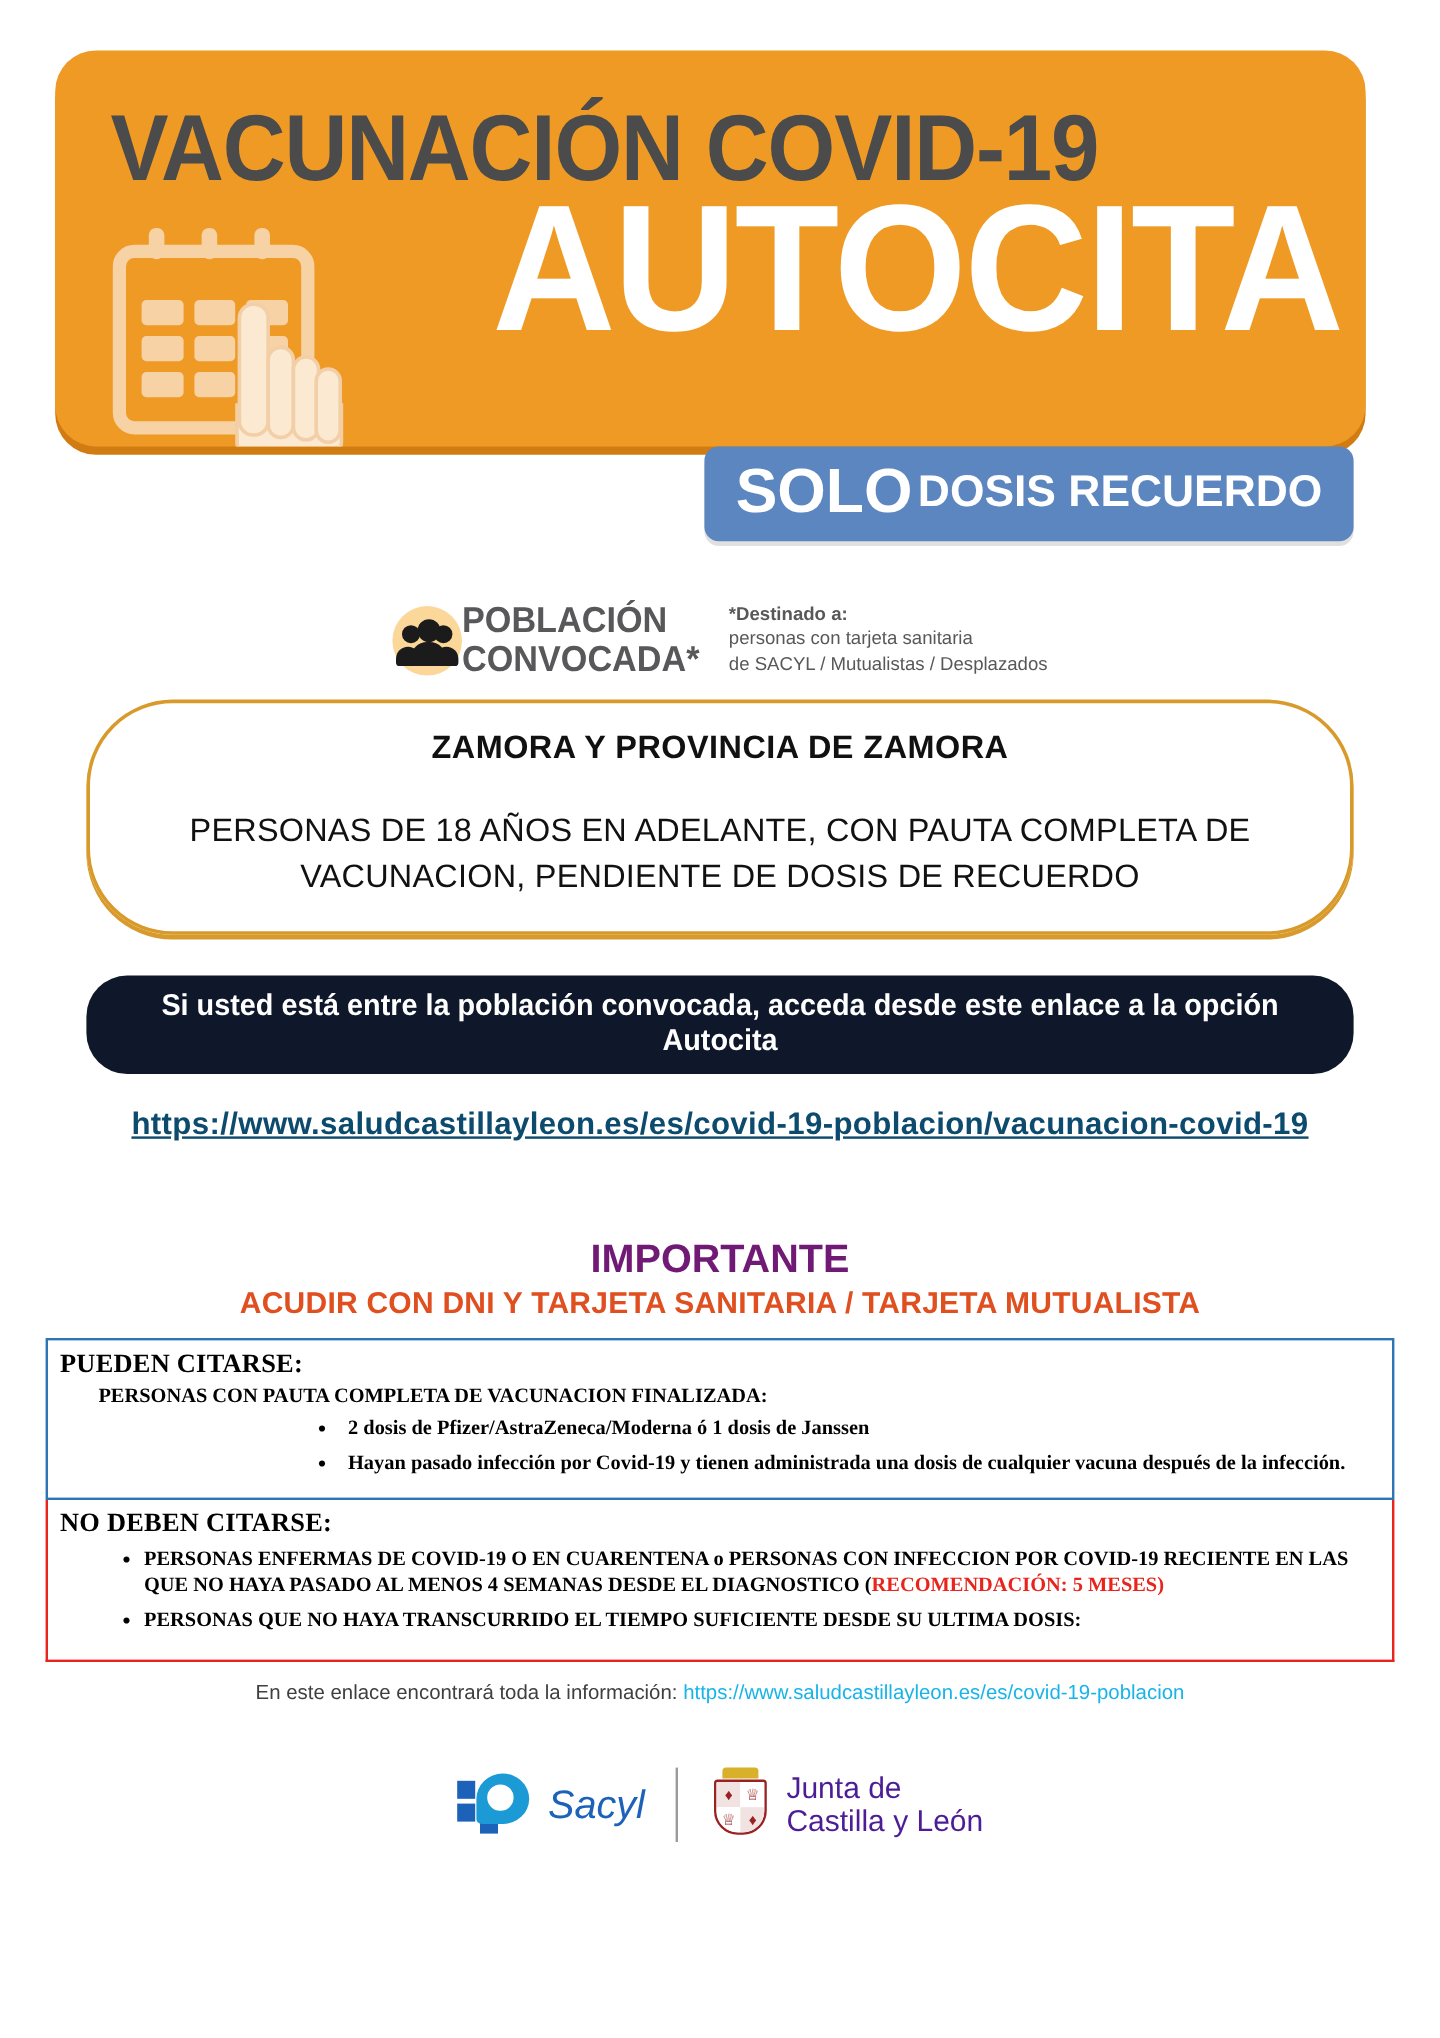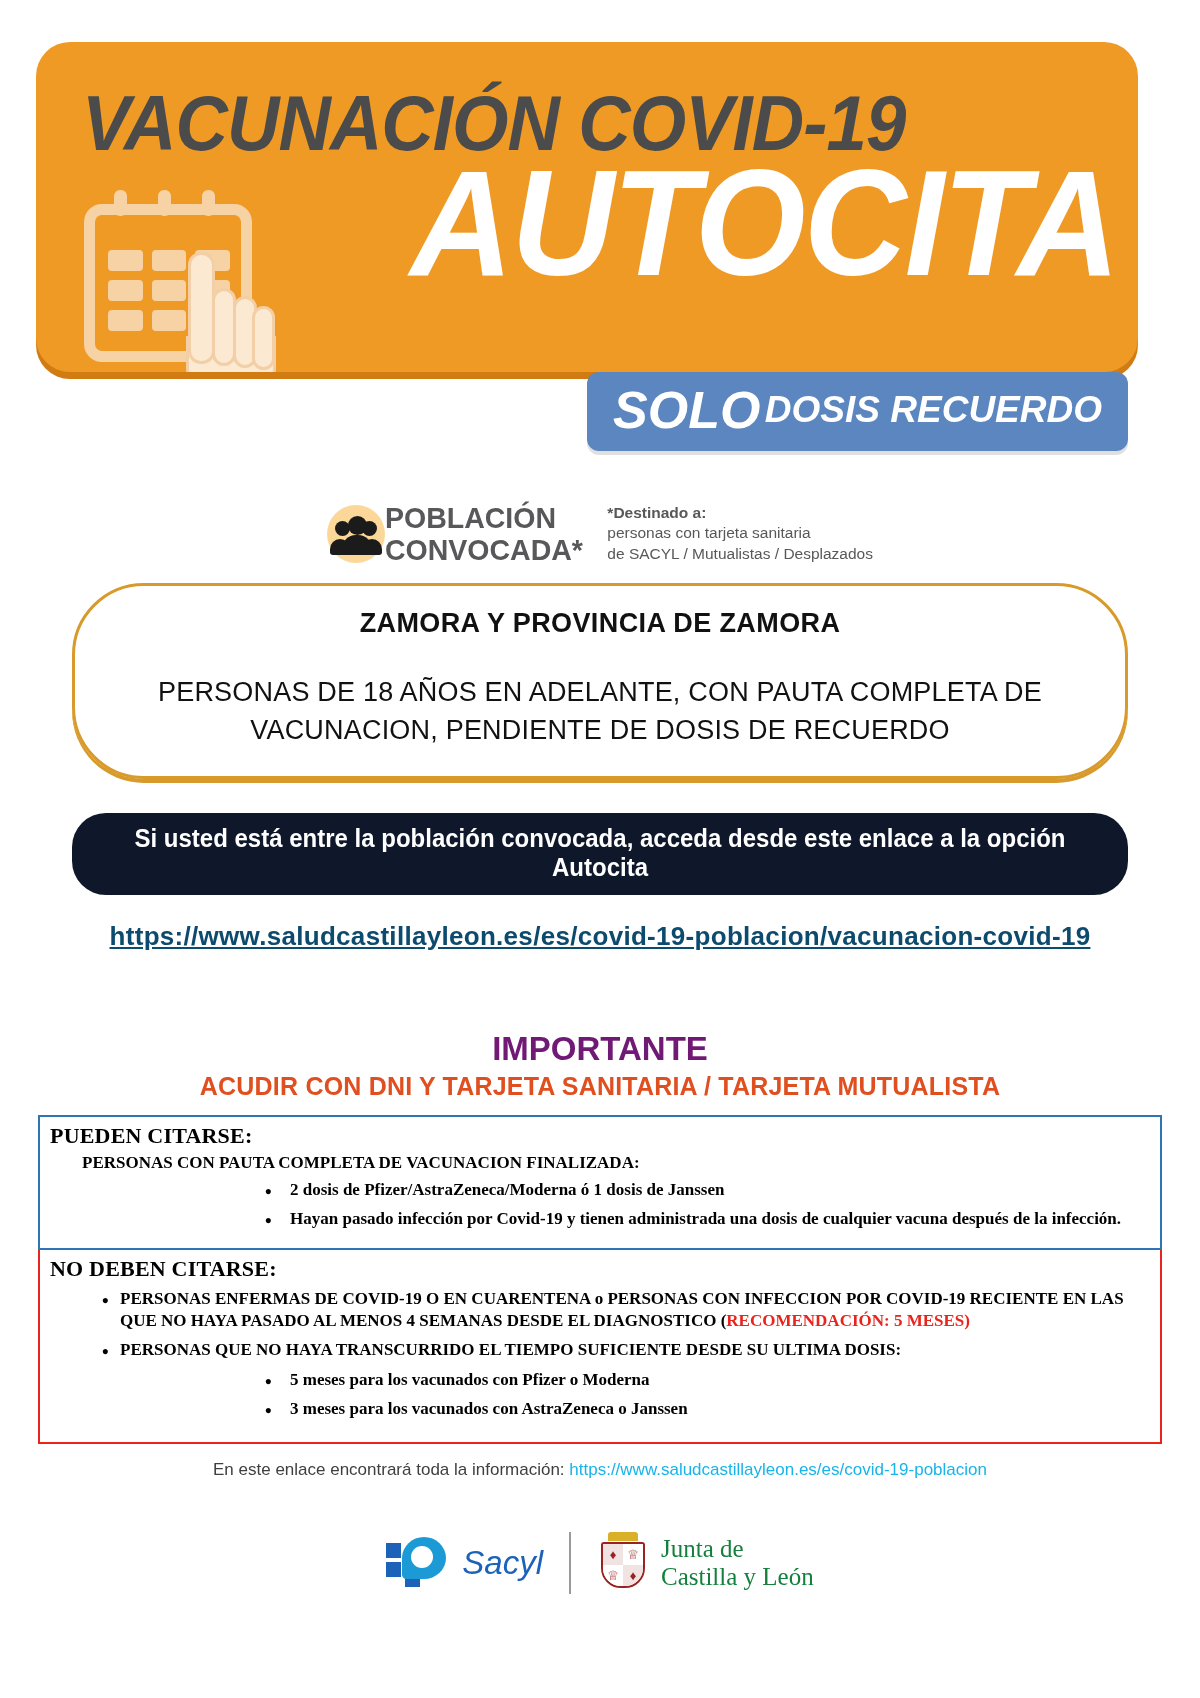--- a/index.html
+++ b/index.html
@@ -13,22 +13,21 @@
     height: 1698px;
     font-family: "Liberation Sans", sans-serif;
     color: #231f20;
     position: relative;
     overflow: hidden;
   }
 
   
   .banner-wrap {
     position: relative;
-    margin: 42px 62px 0 36px;
-    font-style: italic;
+    margin: 42px 62px 0 46px;
   }
   .banner {
     position: relative;
     background: #ef9a25;
     border-radius: 34px;
     height: 330px;
     box-shadow: 0 7px 0 #d07c12;
     overflow: hidden;
   }
   .cal-icon {
@@ -451,23 +450,23 @@
     grid-template-rows: 1fr 1fr;
     overflow: hidden;
   }
   .shield .q { display: flex; align-items: center; justify-content: center; font-size: 13px; }
   .shield .q1 { background: #f2e3e3; color: #9a2222; }
   .shield .q2 { background: #ffffff; color: #9a2222; }
   .shield .q3 { background: #ffffff; color: #9a2222; }
   .shield .q4 { background: #f2e3e3; color: #9a2222; }
   .junta-text {
     font-size: 25px;
-    color: #15803d;
+    color: #4c1d95;
     line-height: 1.12;
-    font-family: Liberation Serif, serif;
+    font-family: Liberation Sans, sans-serif;
   }
 </style>
 </head>
 <body>
 
 <div class="banner-wrap">
   <div class="banner">
 
     <div class="cal-icon">
       <div class="cal-ring r1"></div>
@@ -549,24 +548,20 @@
       <li>2 dosis de Pfizer/AstraZeneca/Moderna ó 1 dosis de Janssen</li>
       <li>Hayan pasado infección por Covid-19 y tienen administrada una dosis de cualquier vacuna después de la infección.</li>
     </ul>
   </div>
 
   <div class="box box-red">
     <div class="box-title">NO DEBEN CITARSE:</div>
     <ul class="blist indent-1">
       <li><span>PERSONAS ENFERMAS DE COVID-19 O EN CUARENTENA o PERSONAS CON INFECCION POR COVID-19 RECIENTE EN LAS QUE NO HAYA PASADO AL MENOS 4 SEMANAS DESDE EL DIAGNOSTICO (</span><span class="red-note">RECOMENDACIÓN: 5 MESES</span><span class="red-note">)</span></li>
       <li>PERSONAS QUE NO HAYA TRANSCURRIDO  EL TIEMPO SUFICIENTE DESDE SU ULTIMA DOSIS:</li>
-    </ul>
-    <ul class="blist indent-2">
-      <li>5 meses  para los vacunados con Pfizer o Moderna</li>
-      <li>3 meses para los vacunados con AstraZeneca o Janssen</li>
     </ul>
   </div>
 
 </div>
 
 <div class="footer-info">
   <span>En este enlace encontrará toda la información: </span><span class="flink">https://www.saludcastillayleon.es/es/covid-19-poblacion</span>
 </div>
 
 <div class="logos">

